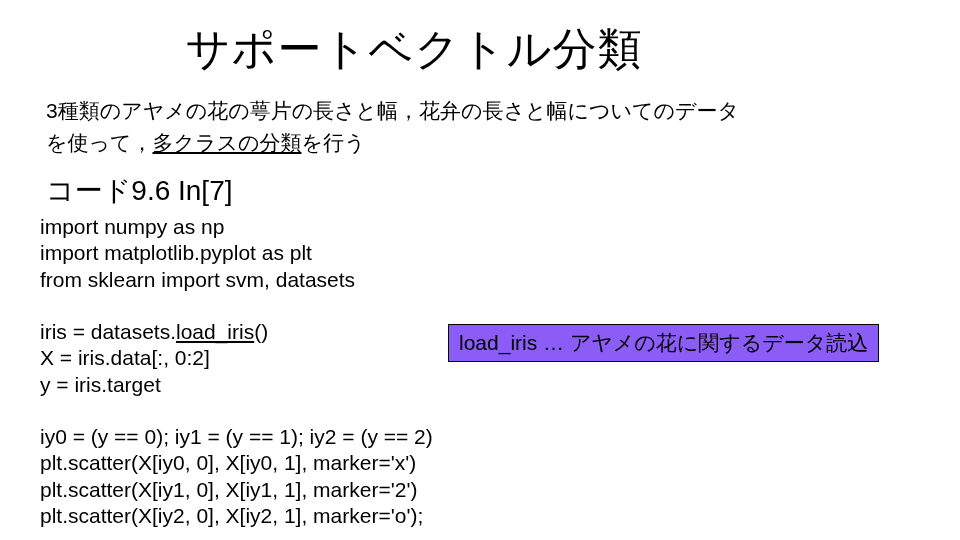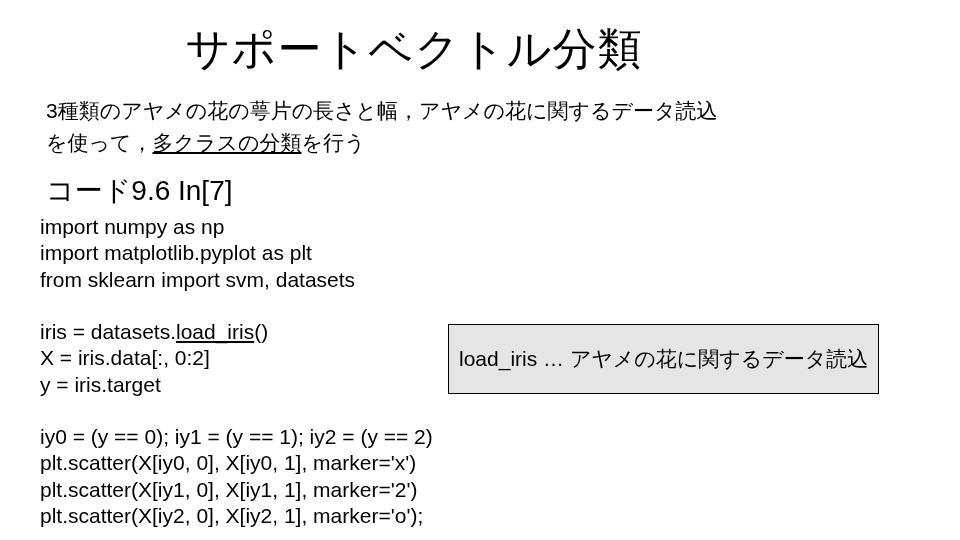--- a/index.html
+++ b/index.html
@@ -43,38 +43,38 @@
     font-size: 21px;
     line-height: 1.25;
     white-space: pre;
     margin: 0;
   }
   .callout {
     position: absolute;
     left: 448px;
     top: 324px;
     border: 1.5px solid #000;
-    padding: 20px 10px;
+    padding: 4px 10px;
     font-size: 21px;
     white-space: nowrap;
-    background: #e5e5e5;
+    background: #8b5cf6;
   }
   .load-iris-underline {
     text-decoration: underline;
   }
 </style>
 </head>
 <body>
 
 <div class="slide">
 
   <h1 class="title">サポートベクトル分類</h1>
 
   <div class="description">
-    <span>3種類のアヤメの花の萼片の長さと幅，アヤメの花に関するデータ読込</span><br>
+    <span>3種類のアヤメの花の萼片の長さと幅，花弁の長さと幅についてのデータ</span><br>
     <span>を使って，</span><span class="underline">多クラスの分類</span><span>を行う</span>
   </div>
 
   <div class="code-label">コード9.6 In[7]</div>
 
   <pre class="code-block"><span>import numpy as np</span>
 <span>import matplotlib.pyplot as plt</span>
 <span>from sklearn import svm, datasets</span>
 <span></span>
 <span>iris = datasets.</span><span class="load-iris-underline">load_iris</span><span>()</span>

